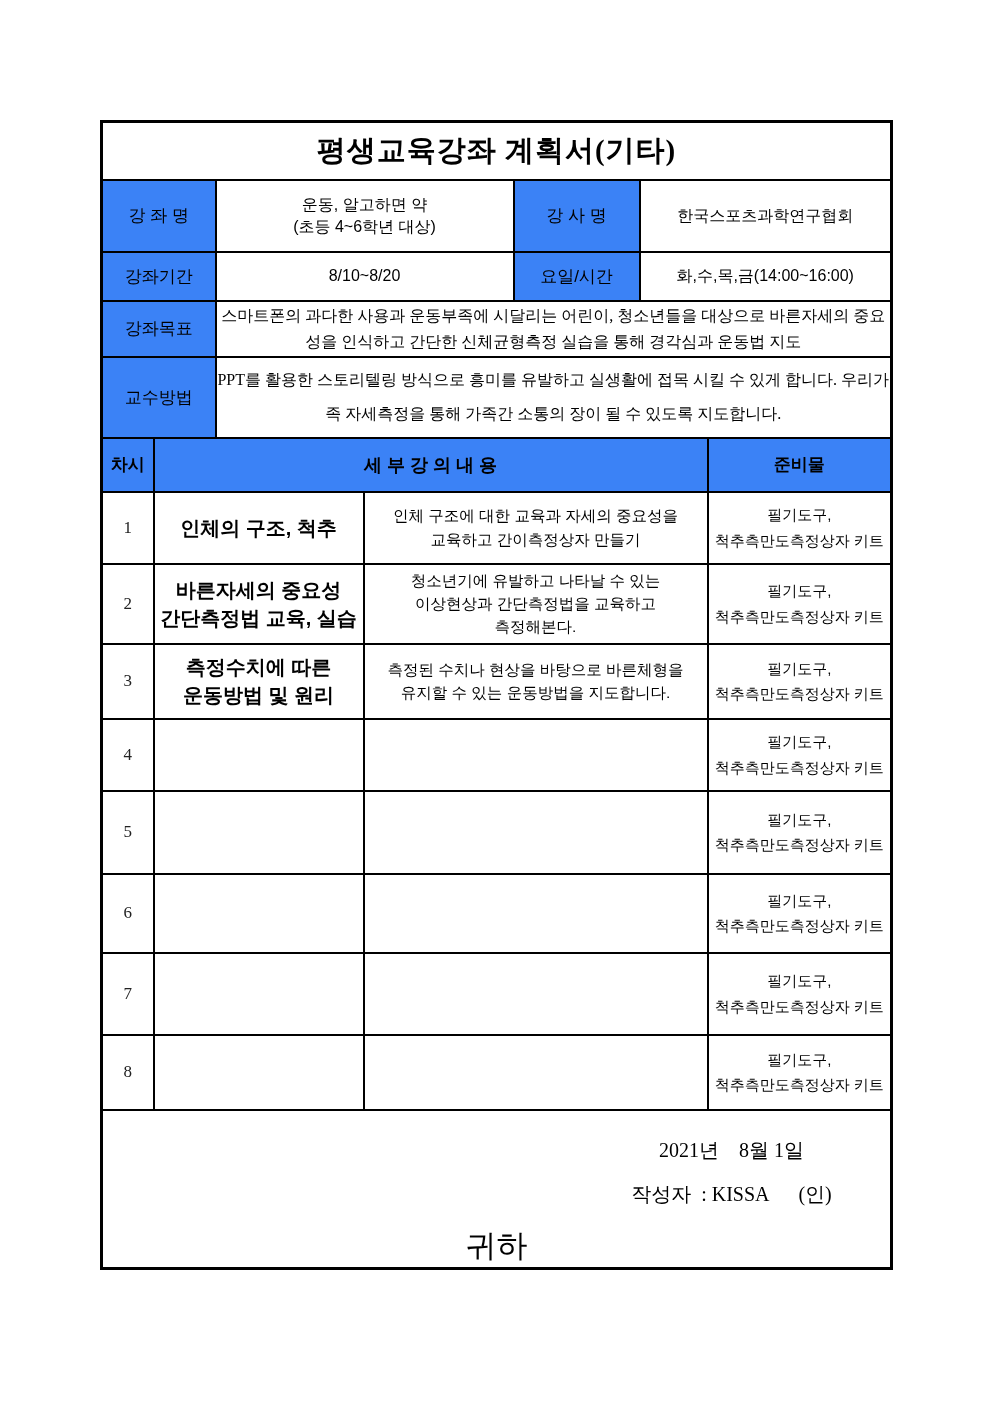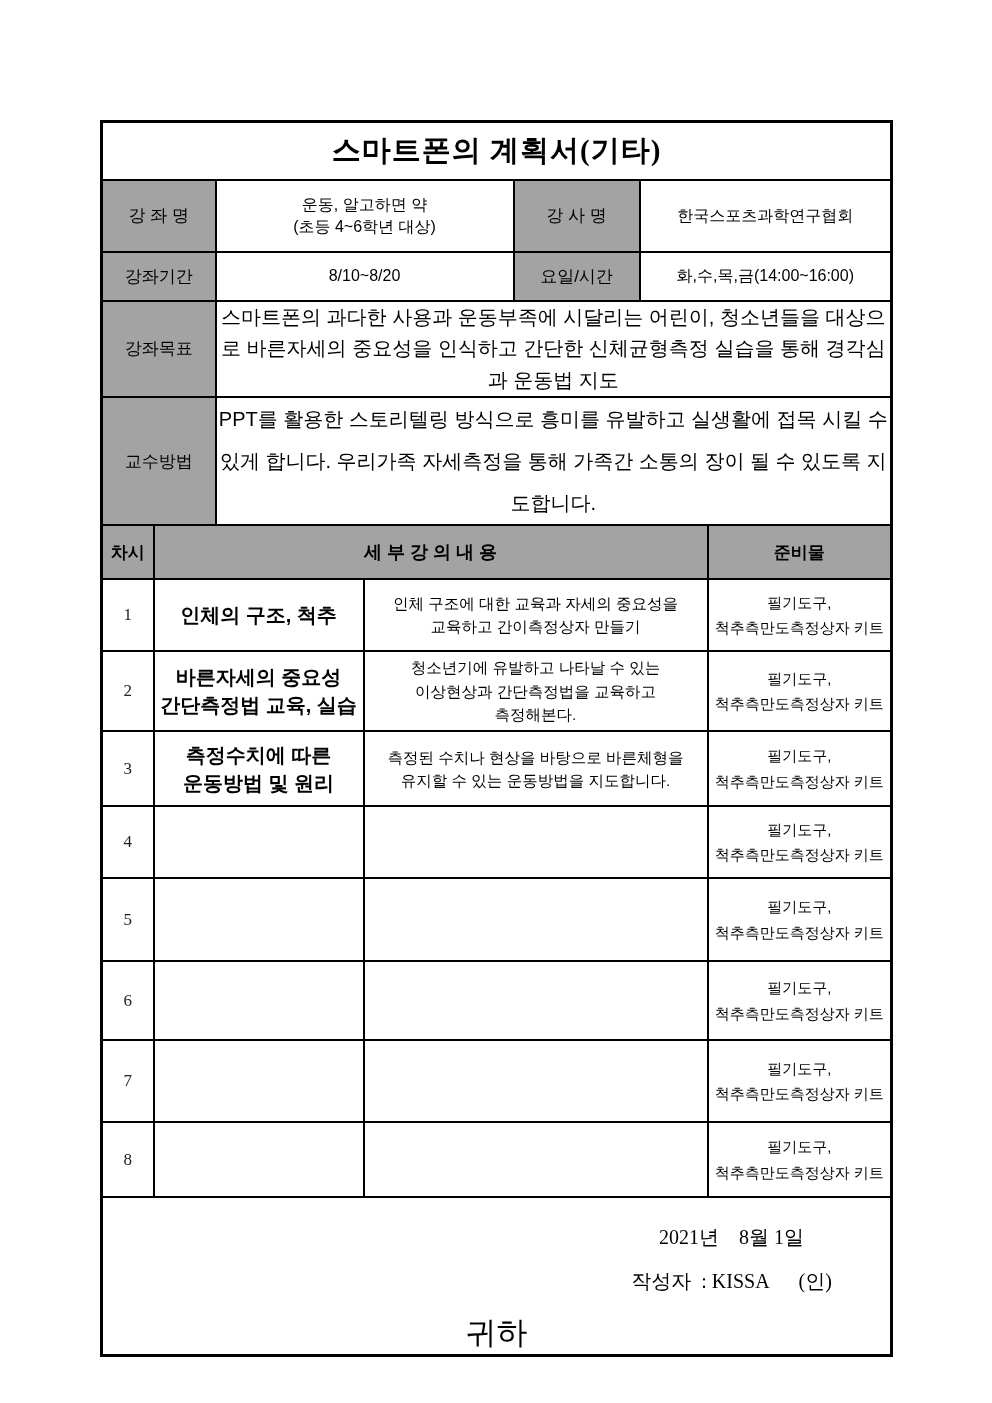--- a/index.html
+++ b/index.html
@@ -22,40 +22,41 @@
     width: 790px;
     border: 3px solid #000000;
   }
   table.plan td {
     border: 2px solid #000000;
     padding: 0;
     overflow: hidden;
     vertical-align: middle;
     text-align: center;
   }
-  .gray { background: #a3a3a3; }
+  .gray { background: #3b82f6; }
 
   .title-cell {
     font-family: "Liberation Serif", serif;
     font-weight: bold;
     font-size: 29px;
     letter-spacing: 1px;
   }
   .label-cell {
     font-size: 17px;
     white-space: pre;
   }
   .value-cell {
     font-size: 16px;
     line-height: 1.35;
   }
   .para-cell {
     text-align: justify;
-    font-size: 20px;
+    font-size: 16px;
     padding: 2px 4px;
+    font-family: Liberation Serif, serif;
   }
   .goal-cell  { line-height: 1.58; }
   .method-cell{ line-height: 2.1; }
   .fee-label  { font-size: 15px; }
   .fee-value  { font-size: 16px; }
 
   .sched-head {
     font-weight: bold;
     font-size: 17px;
     white-space: pre;
@@ -105,21 +106,21 @@
         <col style="width:62px">
         <col style="width:148px">
       <col style="width:150px">
         <col style="width:126px">
         <col style="width:68px">
       <col style="width:184px">
     </colgroup>
 
     <tbody>
         <tr style="height:58px">
-      <td colspan="7" class="title-cell">스마트폰의 계획서(기타)</td>
+      <td colspan="7" class="title-cell">평생교육강좌 계획서(기타)</td>
     </tr>
 
     <tr style="height:72px">
       <td colspan="2" class="gray label-cell">강 좌 명</td>
       <td colspan="2" class="value-cell">
             <div>운동, 알고하면 약</div>
             <div>(초등 4~6학년 대상)</div>
           </td>
       <td class="gray label-cell">강 사 명</td>
       <td colspan="2" class="value-cell">한국스포츠과학연구협회</td>

